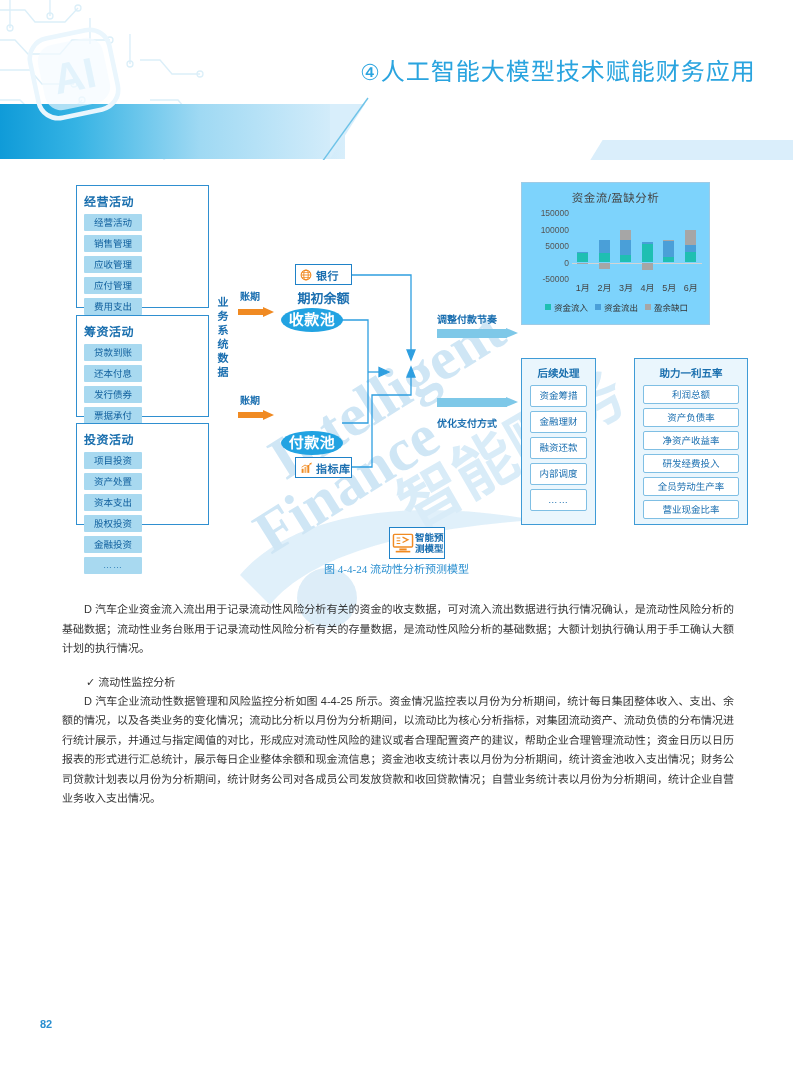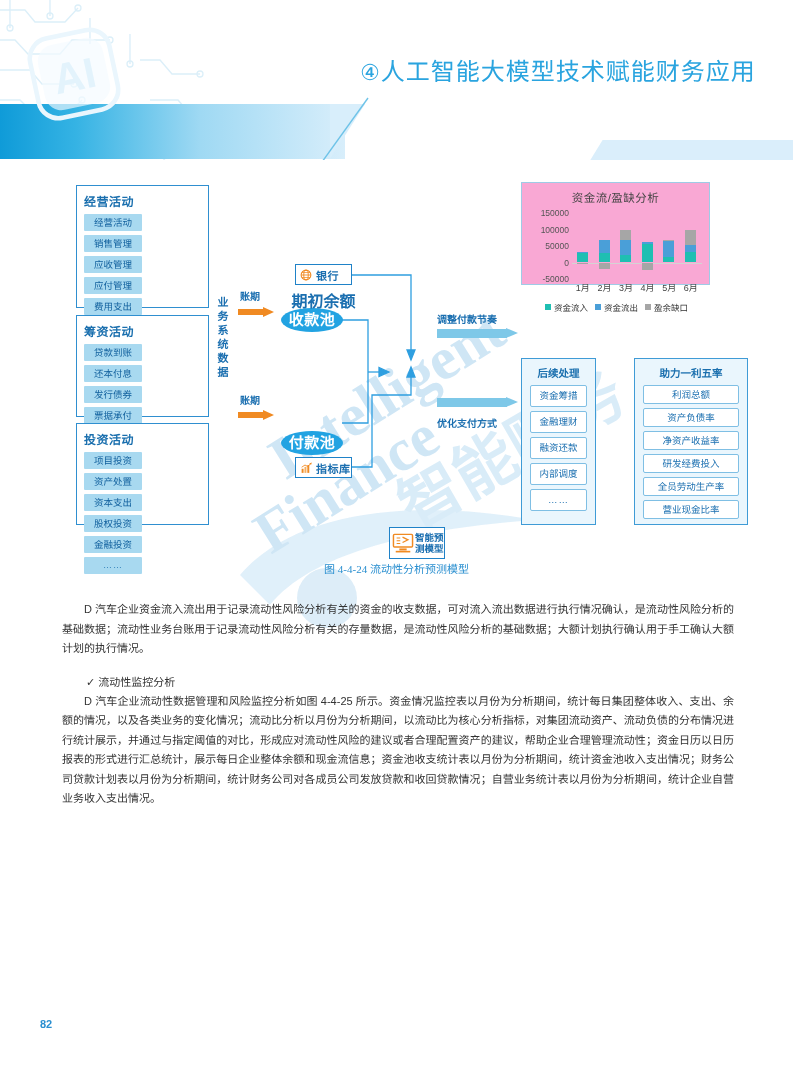--- a/index.html
+++ b/index.html
@@ -84,41 +84,41 @@
     position:absolute;width:62px;height:24px;border-radius:50%;
     background:#22a3e2;color:#fff;font-size:15px;font-weight:bold;
     text-align:center;line-height:24px;letter-spacing:.5px;
   }
 
   .nodebox{
     position:absolute;border:1.5px solid #1f82c8;background:#fff;
     display:flex;align-items:center;box-sizing:border-box;
   }
   .nodebox .nb-txt{font-size:11px;font-weight:bold;color:#1b6fb0;letter-spacing:.5px;}
-  .sublabel{position:absolute;font-size:16px;font-weight:bold;color:#1b6fb0;text-align:center;}
+  .sublabel{position:absolute;font-size:13px;font-weight:bold;color:#1b6fb0;text-align:center;}
 
   .model{
     position:absolute;left:389px;top:357px;width:56px;height:32px;
     border:1.5px solid #1f82c8;background:#fff;box-sizing:border-box;
     display:flex;align-items:center;padding-left:2px;
   }
   .model .mtxt{font-size:9.5px;font-weight:bold;color:#1b6fb0;line-height:11px;margin-left:1px;}
 
   .barrow{position:absolute;height:11px;}
   .barrow .bar{position:absolute;left:0;top:1px;height:9px;background:#7ec8e8;}
   .barrow .tip{position:absolute;top:0;width:0;height:0;
     border-left:12px solid #7ec8e8;border-top:5.5px solid transparent;border-bottom:5.5px solid transparent;}
   .barlabel{position:absolute;font-size:10px;font-weight:bold;color:#1b6fb0;}
 
   svg.wires{position:absolute;left:0;top:0;width:793px;height:400px;overflow:visible;}
 
   
   .chart-box{
-    position:absolute;left:521px;top:12px;width:189px;height:103px;
-    border:1px solid #9ecbe6;background:#f9a8d4;box-sizing:border-box;
+    position:absolute;left:521px;top:12px;width:189px;height:143px;
+    border:1px solid #9ecbe6;background:#7dd3fc;box-sizing:border-box;
   }
   .chart-title{text-align:center;font-size:11.5px;color:#444;margin-top:6px;letter-spacing:.5px;}
   .plot{position:absolute;left:7px;top:30px;width:176px;height:78px;}
   .yaxis{position:absolute;left:0;top:0;width:42px;height:66px;}
   .ytick{position:absolute;right:2px;font-size:8.5px;color:#555;transform:translateY(-50%);}
   .plotarea{position:absolute;left:43px;top:0;width:130px;height:66px;}
   .zeroline{position:absolute;left:0;width:130px;height:1px;background:#d4d4d4;}
   .bargrp{position:absolute;bottom:0;width:21.6px;height:66px;}
   .seg{position:absolute;width:11px;left:5px;}
   .xlabels{position:absolute;left:43px;top:68px;width:130px;height:14px;}

